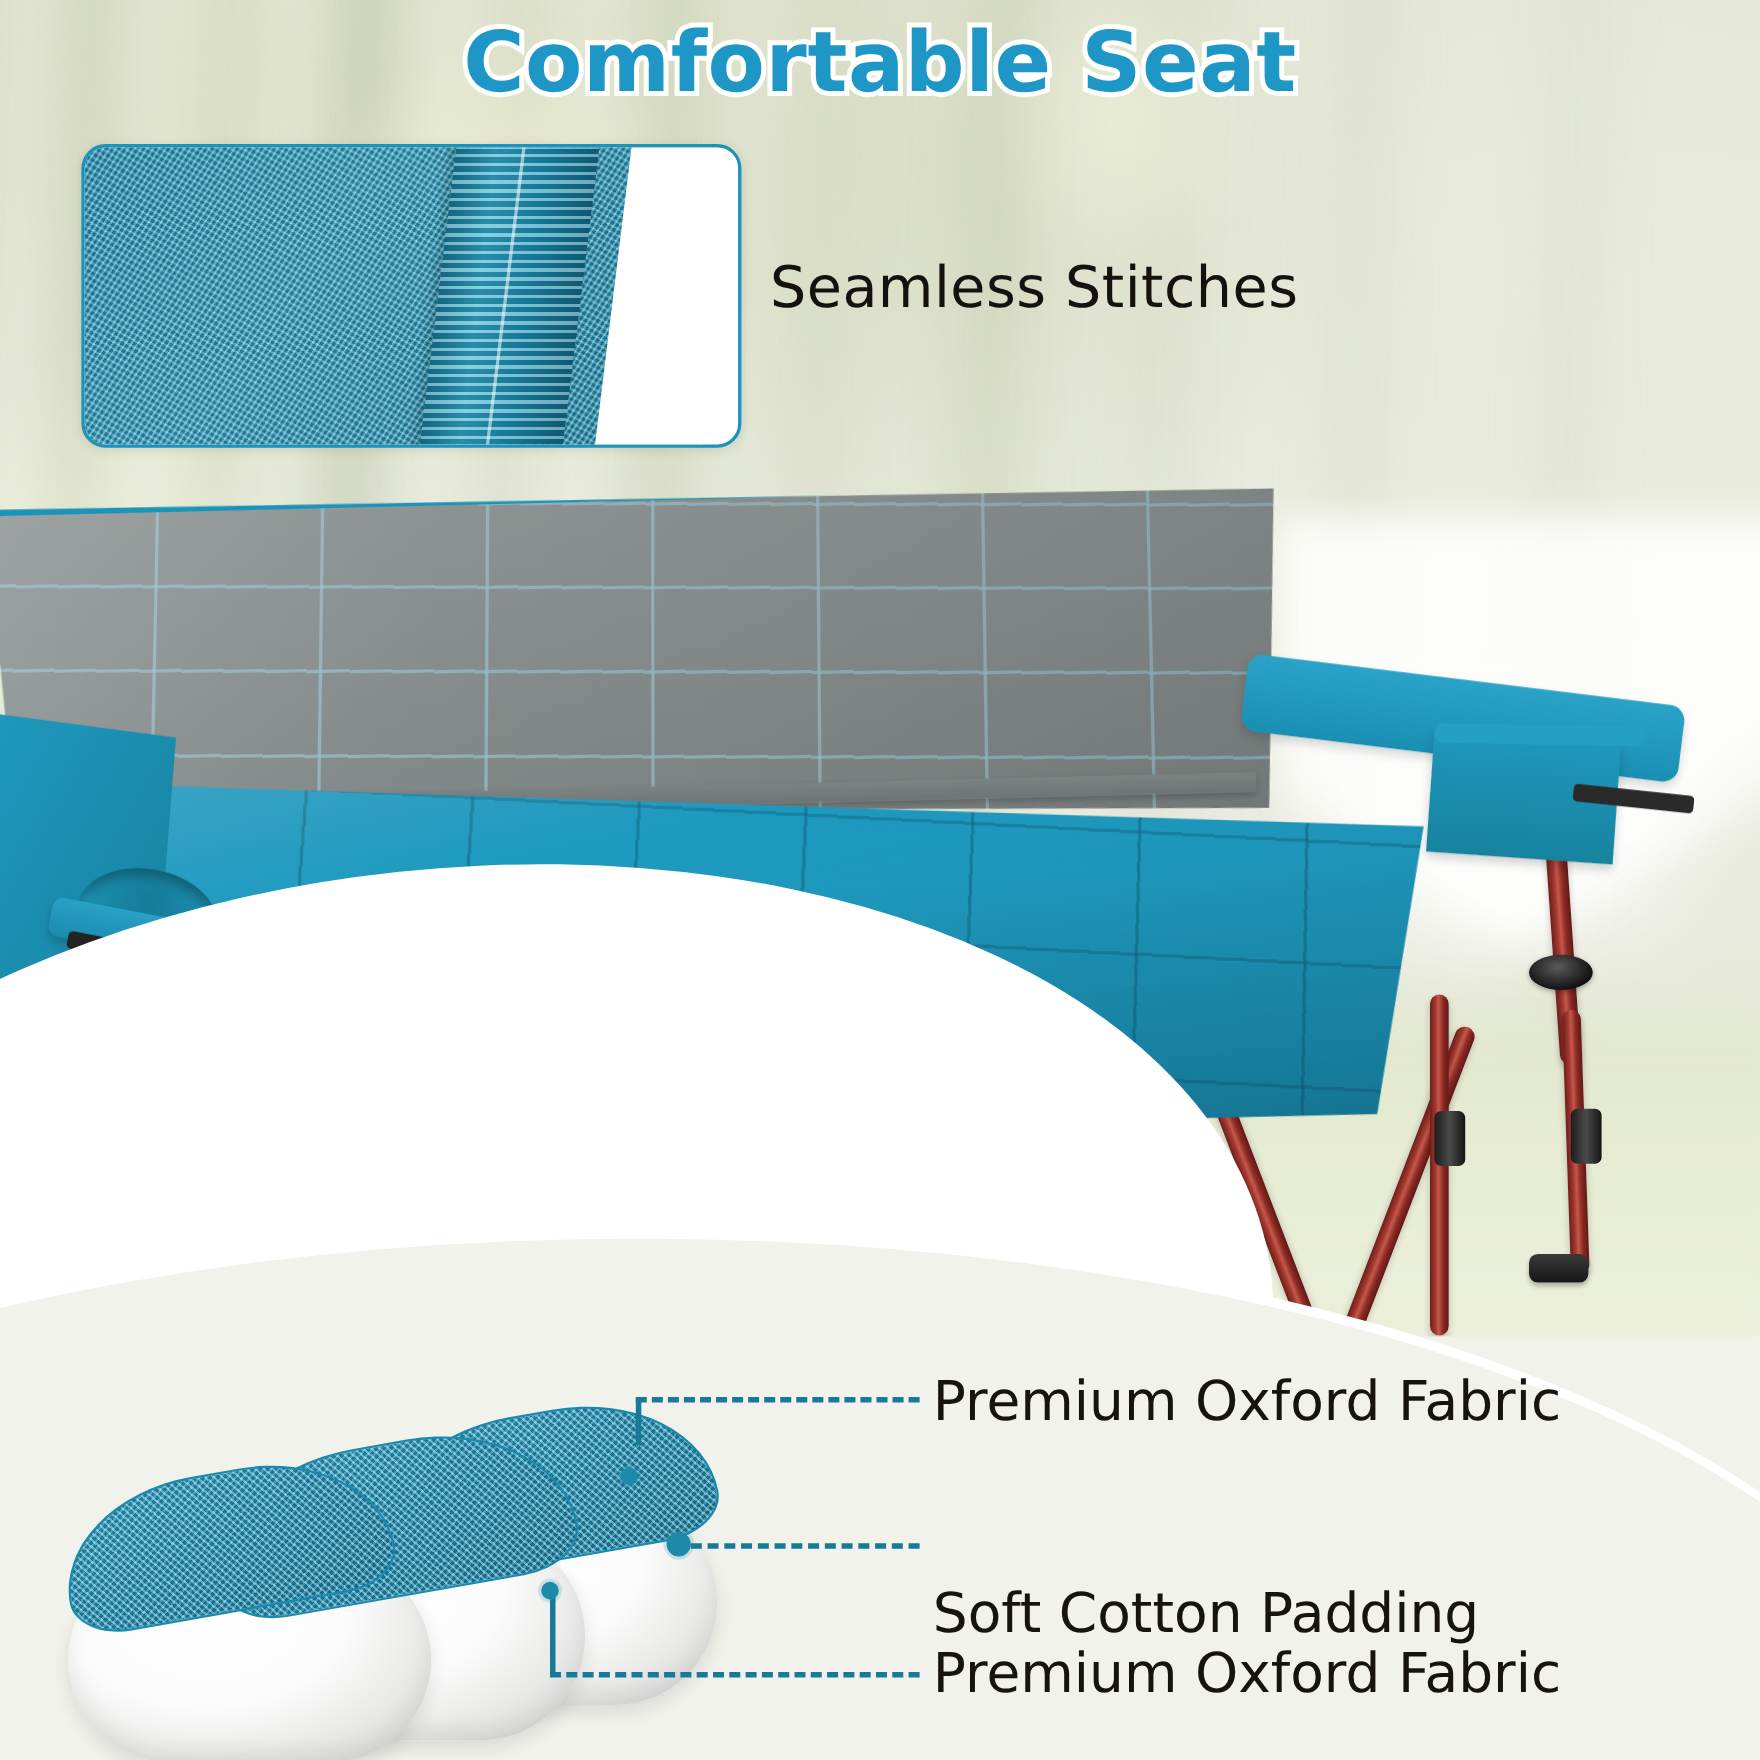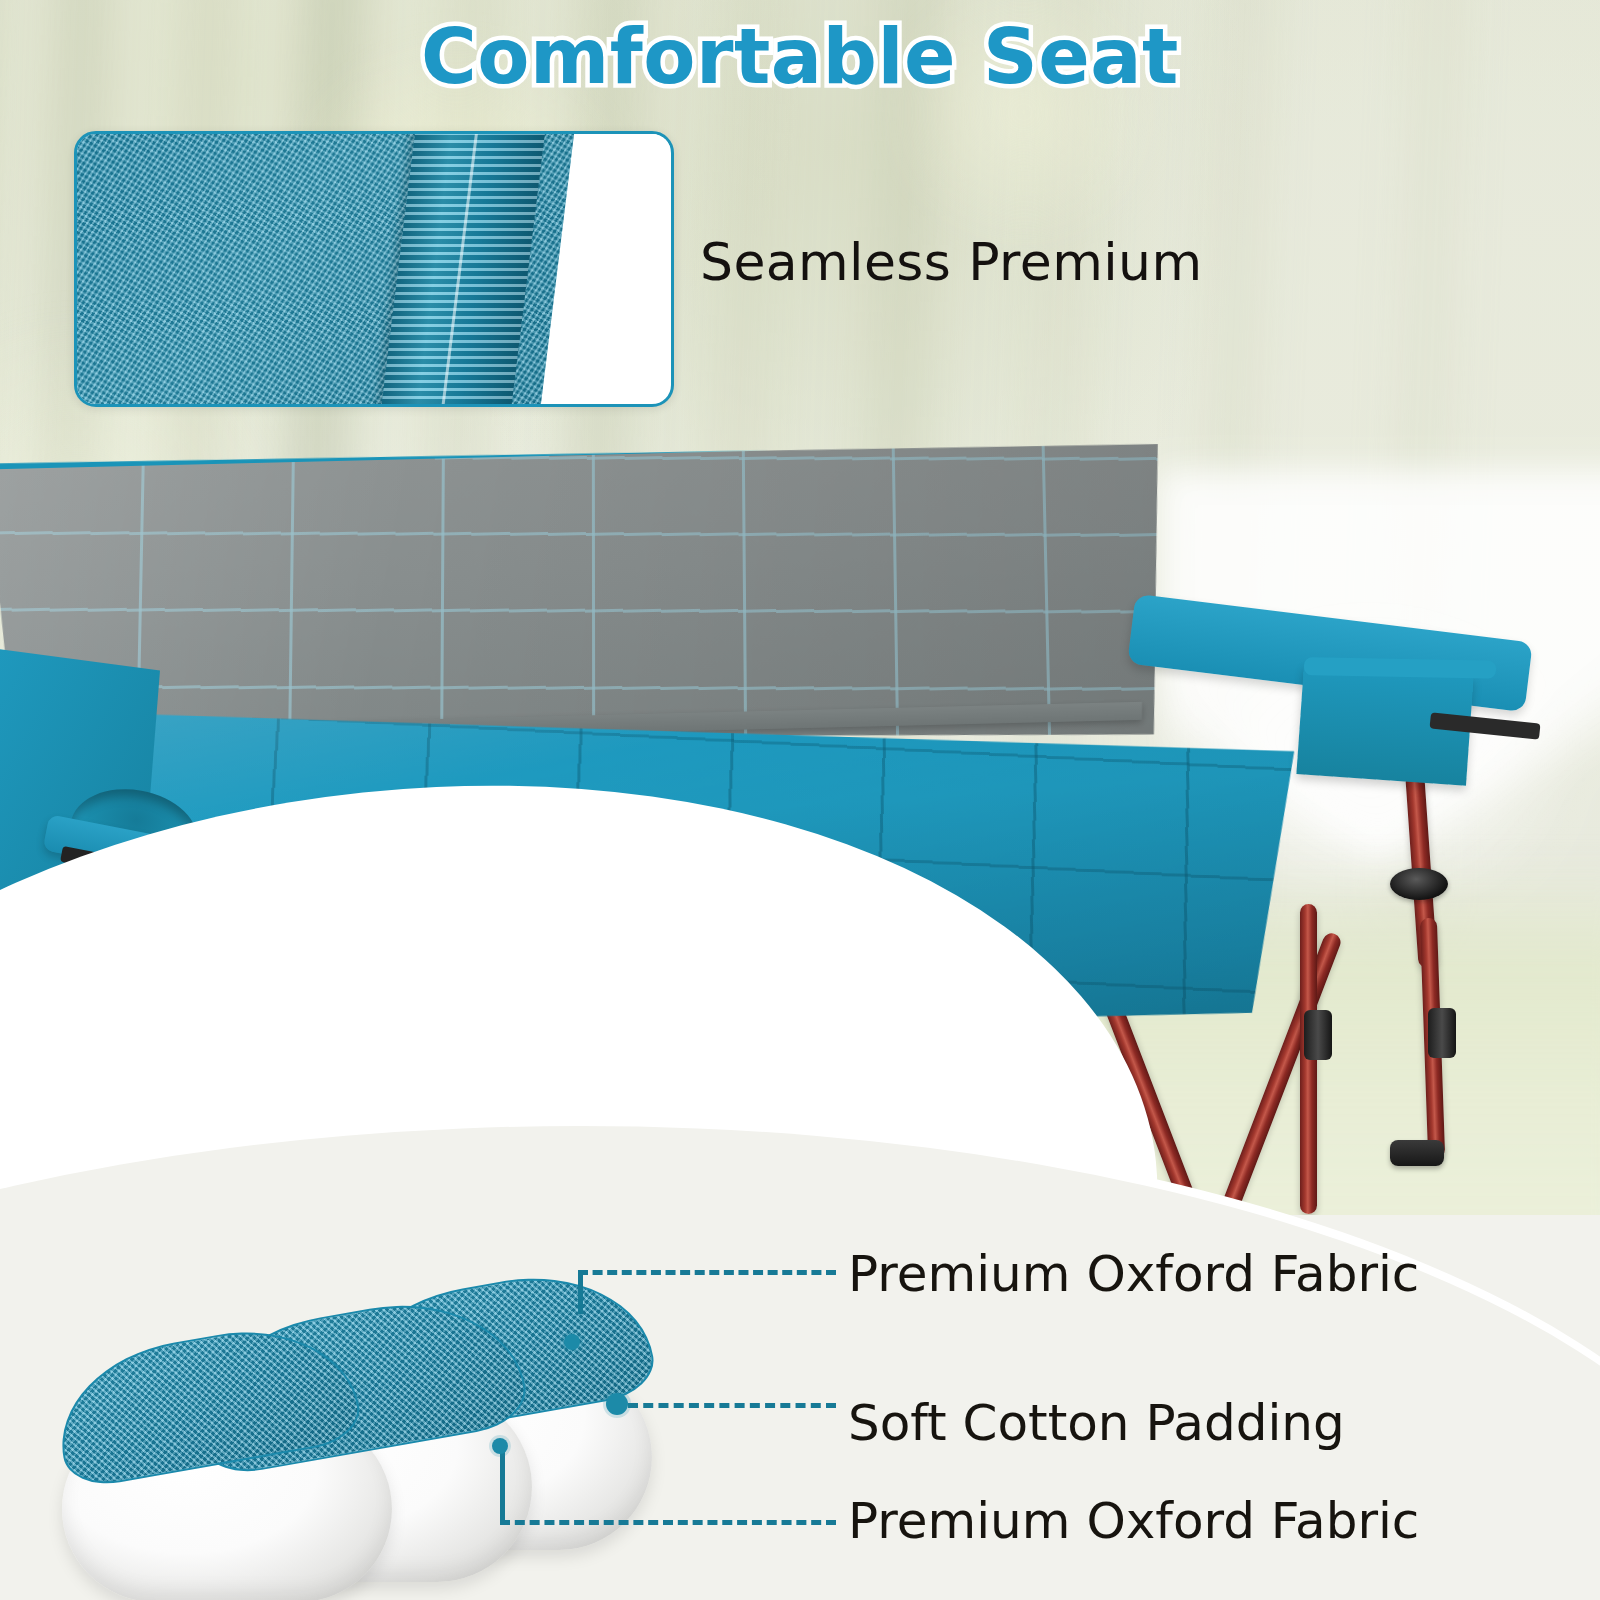--- a/index.html
+++ b/index.html
@@ -311,21 +311,21 @@
 </div>
 
 <div class="title">Comfortable Seat</div>
 
 <div class="swatch">
   <div class="blank"></div>
   <div class="weave"></div>
   <div class="piping"></div>
 </div>
 
-<div class="stitch-label">Seamless Premium</div>
+<div class="stitch-label">Seamless Stitches</div>
 
 <div class="product">
 
   <div class="frame">
     <div class="tube" style="left:60px;  top:210px; width:17px; height:330px; transform:rotate(4deg);"></div>
     <div class="tube" style="left:258px; top:430px; width:17px; height:250px; transform:rotate(10deg);"></div>
 
     <div class="tube" style="left:560px; top:512px; width:18px; height:300px; transform:rotate(-20deg);"></div>
     <div class="tube" style="left:700px; top:512px; width:18px; height:300px; transform:rotate(20deg);"></div>
     <div class="tube" style="left:742px; top:500px; width:17px; height:290px;"></div>
@@ -398,20 +398,20 @@
   <div class="v" style="left:578px; top:1270px; height:44px;"></div>
   <div class="h" style="left:578px; top:1270px; width:258px;"></div>
 </div>
 <div class="dot small" style="left:564px; top:1334px;"></div>
 <div class="label" style="left:848px; top:1245px;">Premium Oxford Fabric</div>
 
 <div class="lead">
   <div class="h" style="left:628px; top:1403px; width:208px;"></div>
 </div>
 <div class="dot" style="left:606px; top:1393px;"></div>
-<div class="label" style="left:848px; top:1394px;">Soft Cotton Padding</div>
+<div class="label" style="left:848px; top:1438px;">Soft Cotton Padding</div>
 
 <div class="lead">
   <div class="v" style="left:500px; top:1450px; height:70px;"></div>
   <div class="h" style="left:500px; top:1520px; width:336px;"></div>
 </div>
 <div class="dot small" style="left:492px; top:1438px;"></div>
 <div class="label" style="left:848px; top:1492px;">Premium Oxford Fabric</div>
 
 </body></html>

